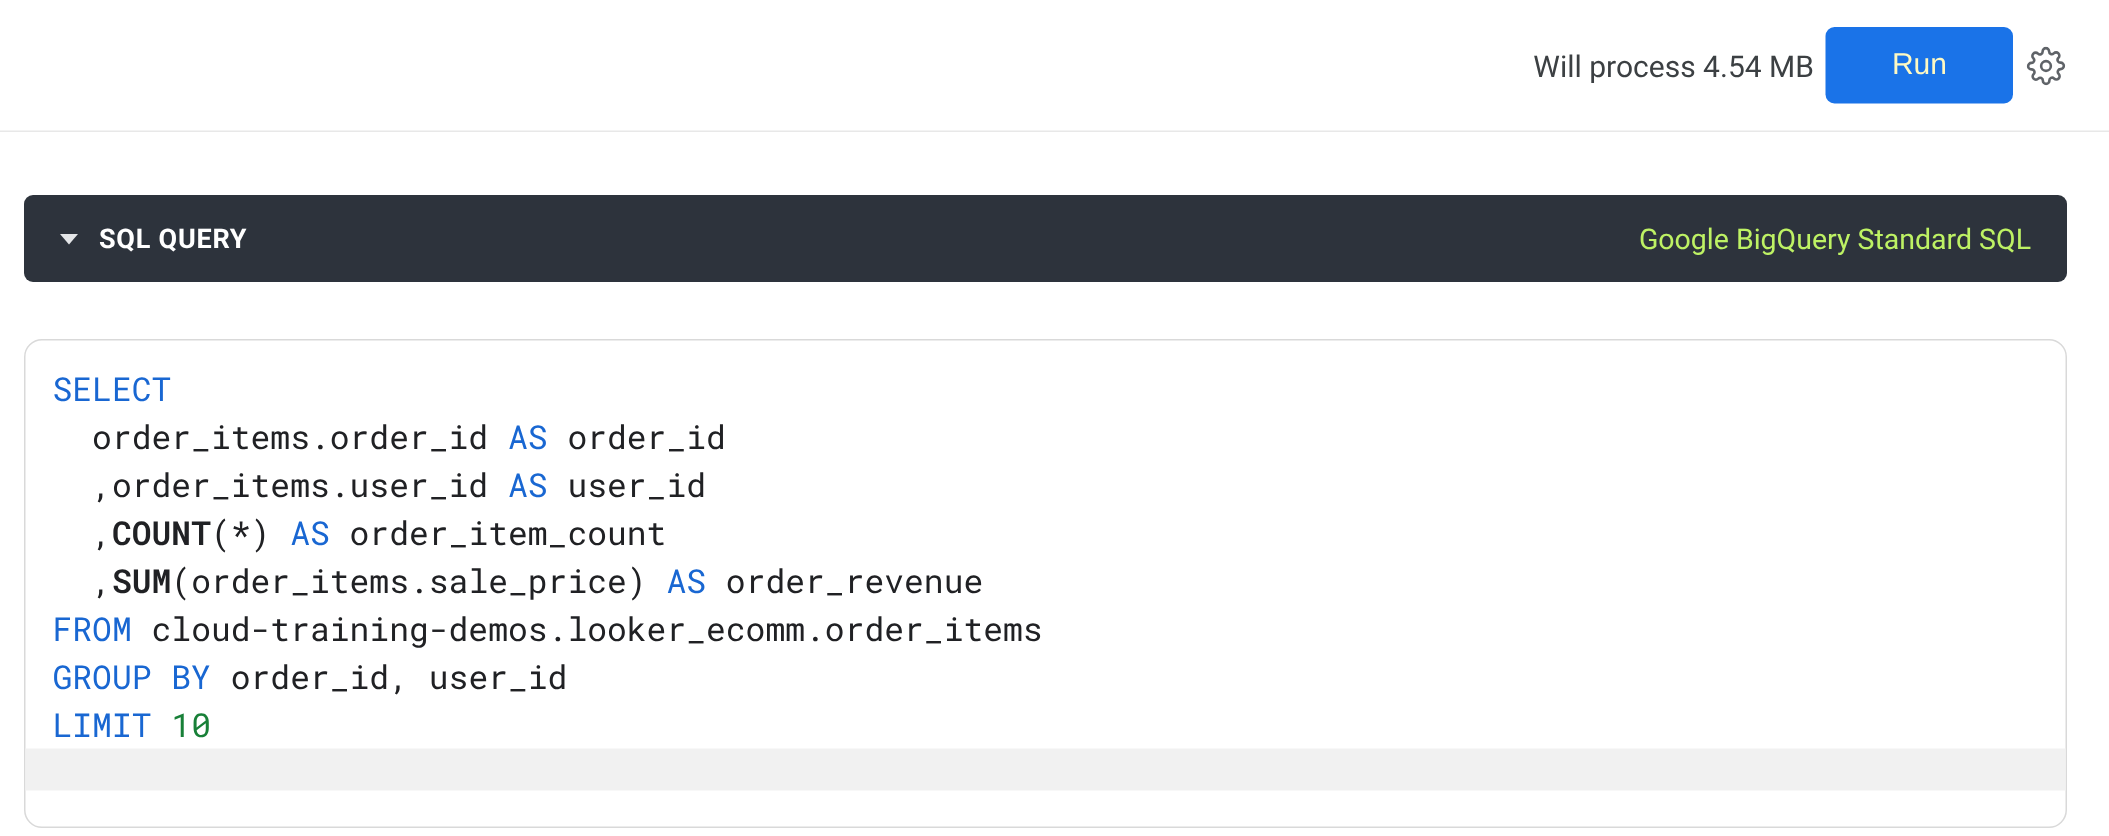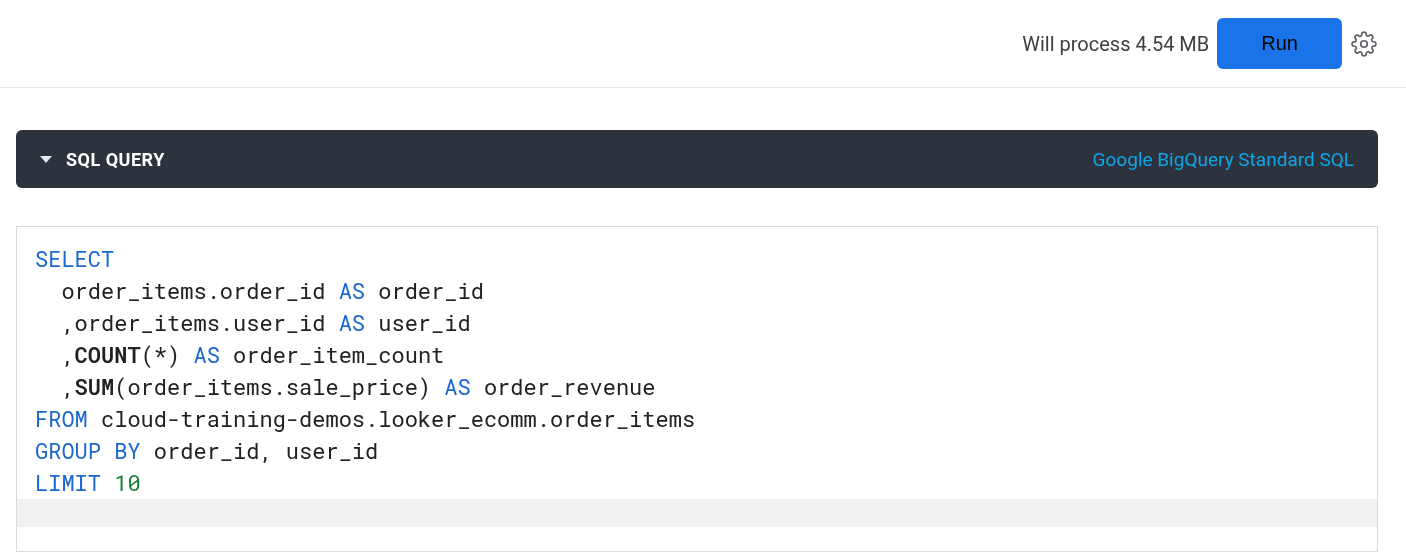--- a/index.html
+++ b/index.html
@@ -23,21 +23,21 @@
       gap: 8px;
       height: 88px;
     }
     .status-text {
       color: #3c4043;
       font-size: 20px;
       font-weight: 400;
     }
     .run-button {
       background: #1a73e8;
-      color: #000000;
+      color: #fef9c3;
       border: none;
       border-radius: 6px;
       padding: 14px 44px;
       font-size: 20px;
       font-weight: 500;
       cursor: pointer;
     }
     .gear-icon {
       width: 28px;
       height: 28px;
@@ -78,26 +78,26 @@
     }
     .section-title {
       font-size: 18px;
       font-weight: 700;
       letter-spacing: 0.5px;
       color: #ffffff;
     }
     .dialect-text {
       font-size: 19px;
       font-weight: 400;
-      color: #0ea5e9;
+      color: #bef264;
     }
     .code-box {
       margin-top: 38px;
       border: 1px solid #d9d9d9;
-      border-radius: 0;
+      border-radius: 12px;
       background: #ffffff;
       padding: 16px 18px 0 18px;
     }
     .code {
       font-family: "Roboto Mono", "SFMono-Regular", Consolas, "Liberation Mono", Menlo, monospace;
       font-size: 22px;
       line-height: 32px;
       color: #202124;
       white-space: pre;
     }

